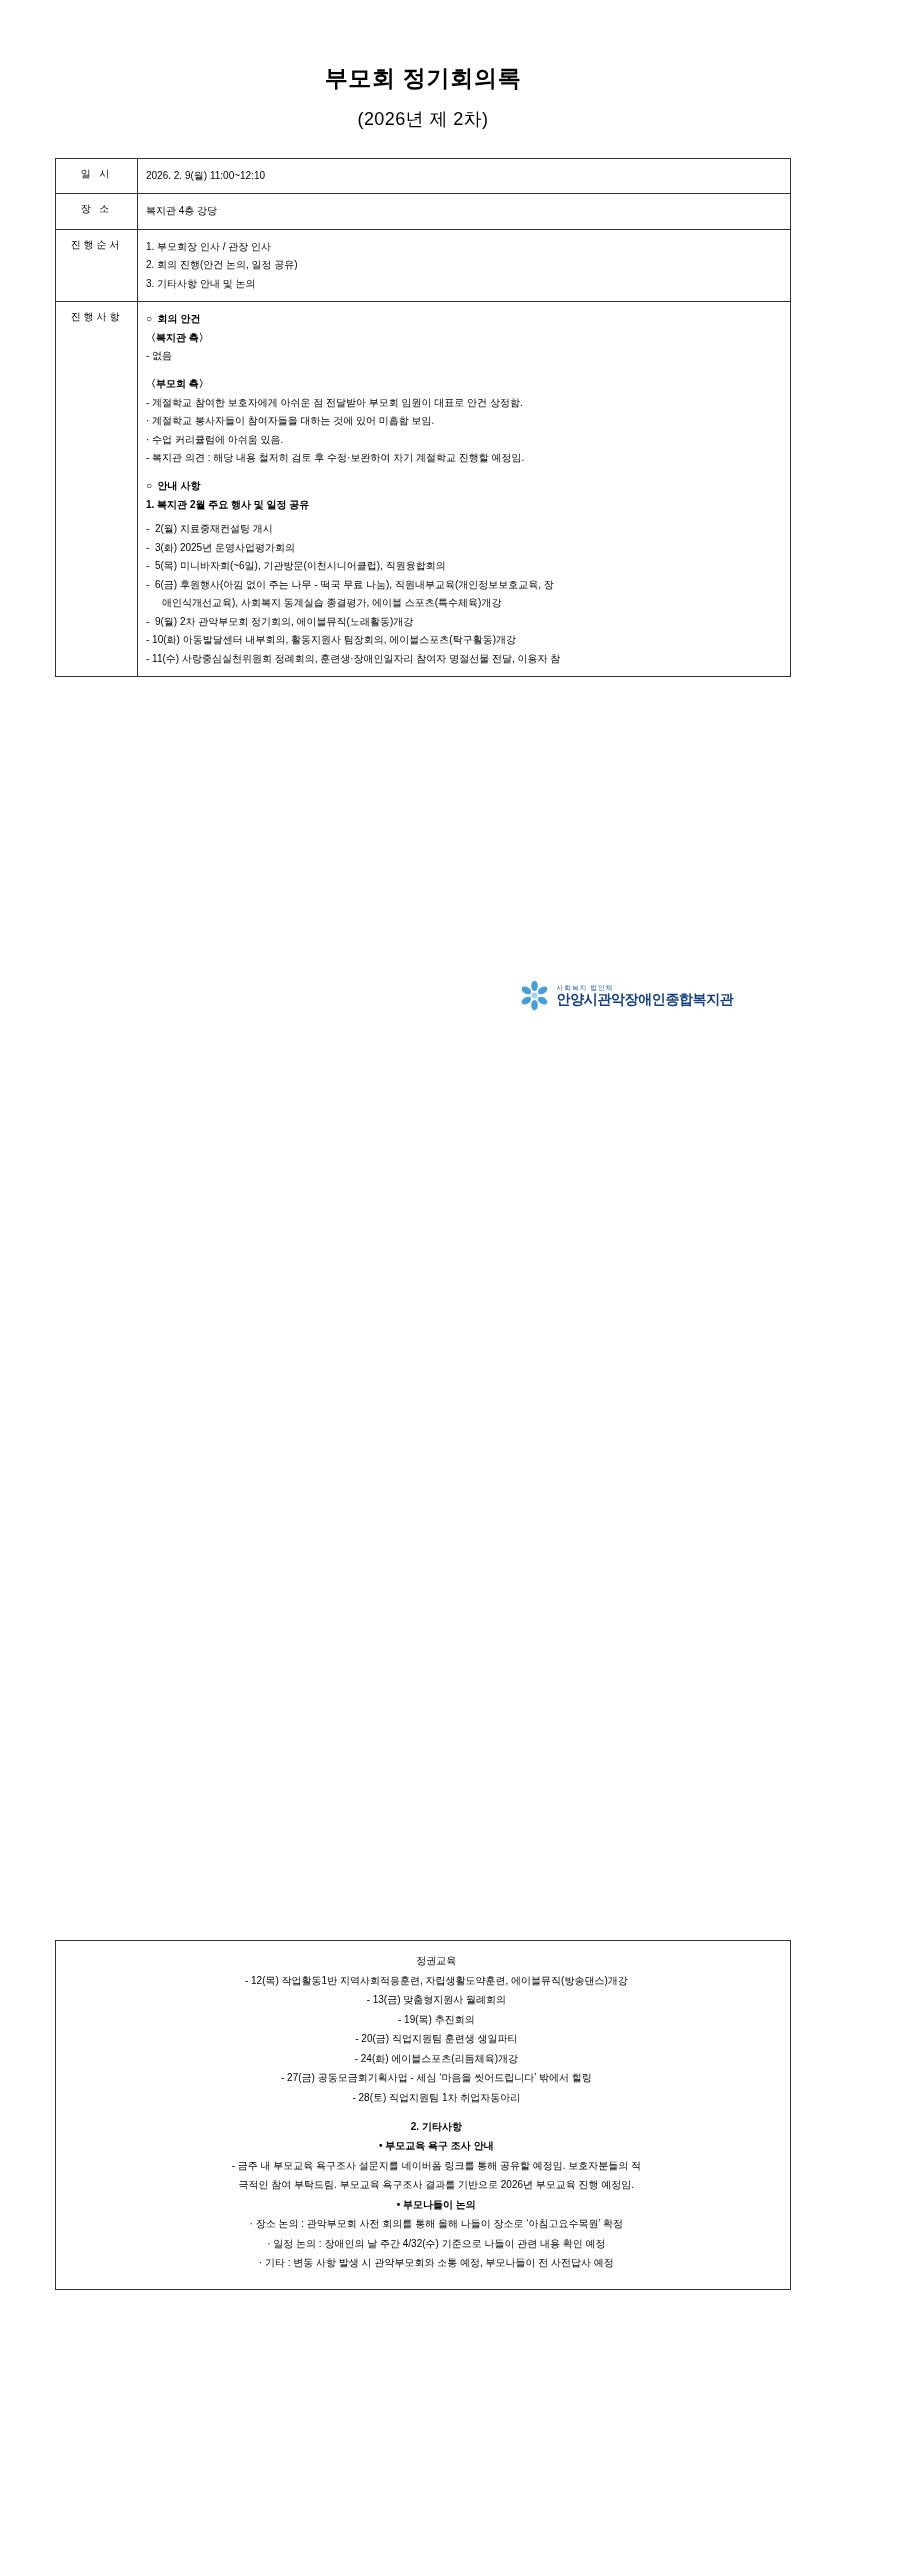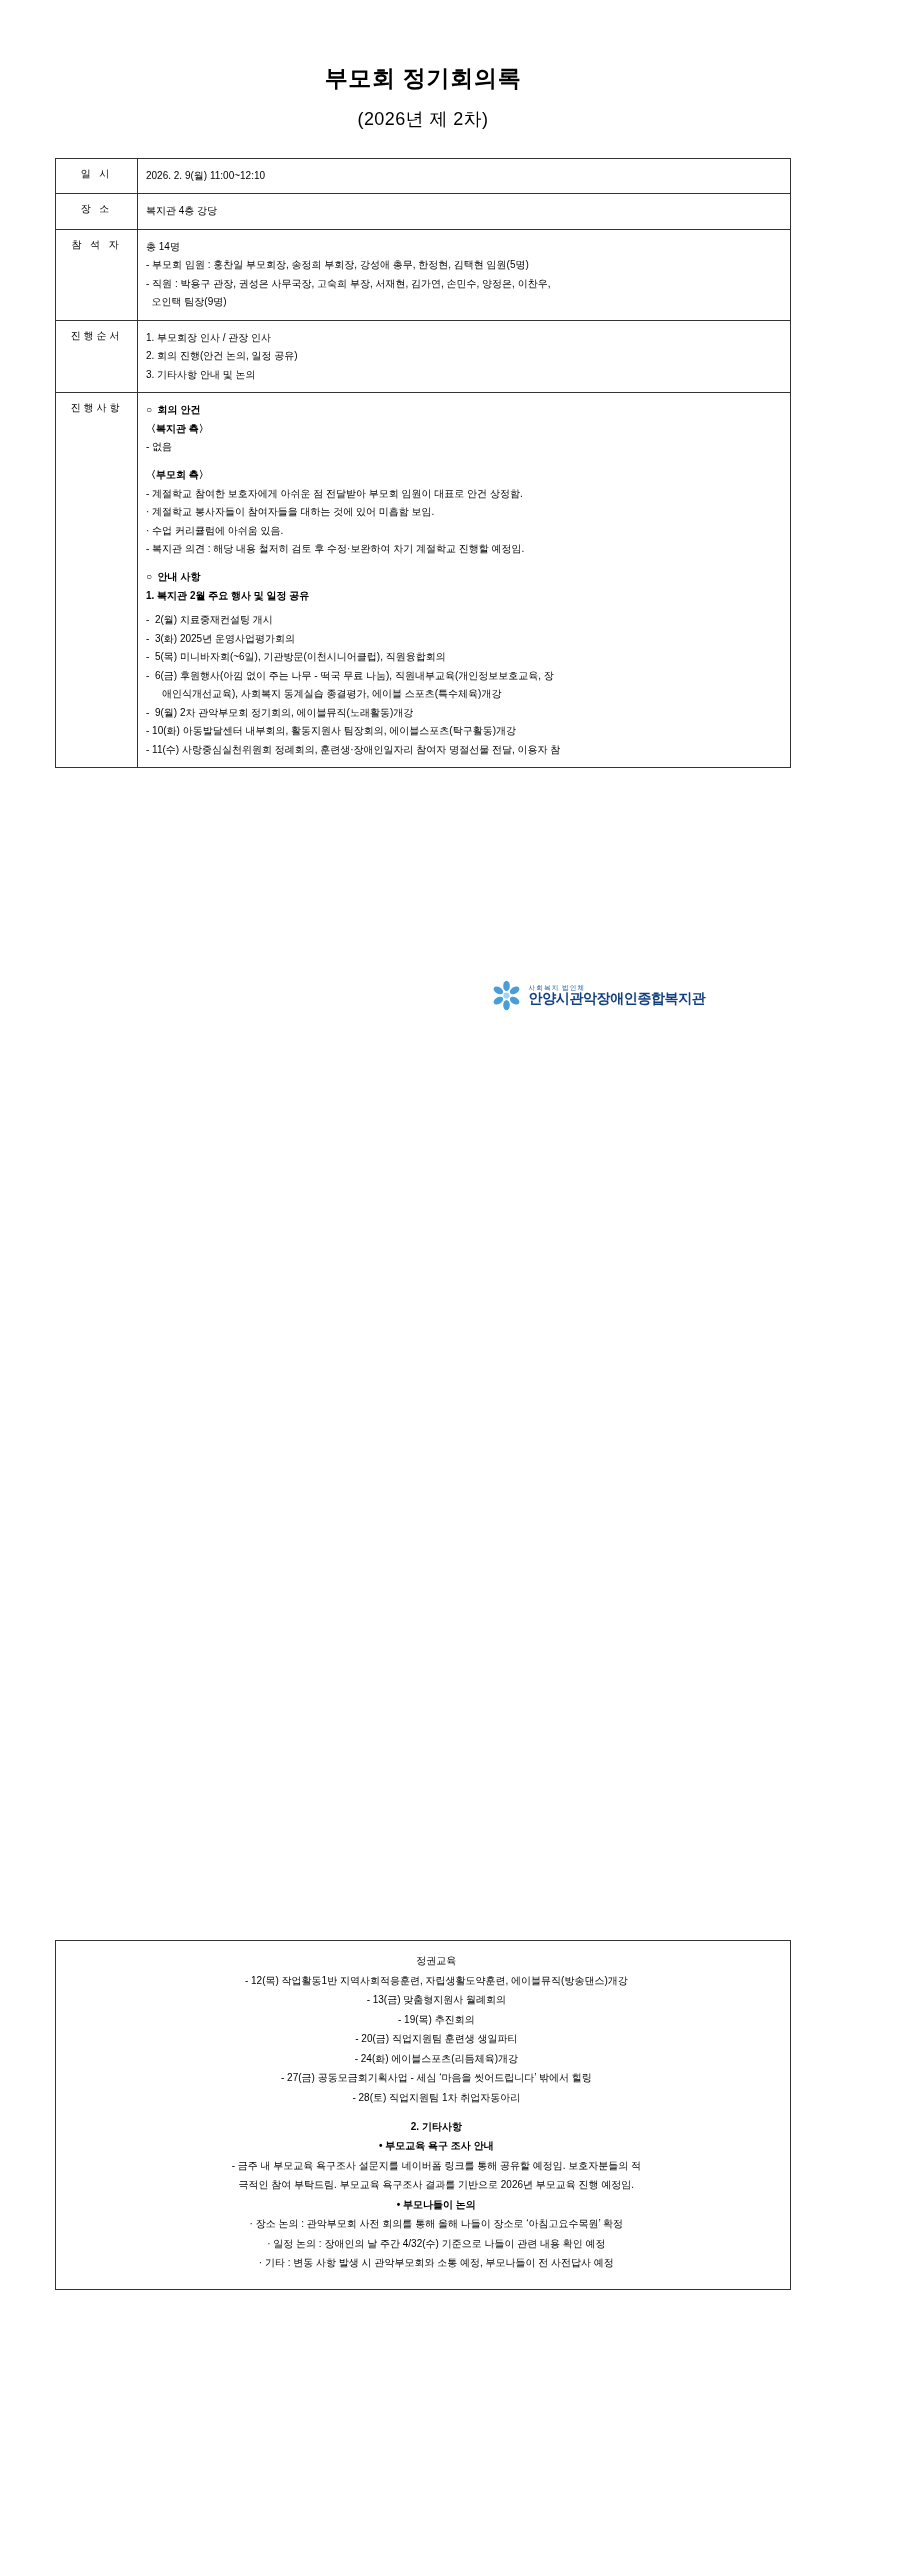--- a/index.html
+++ b/index.html
@@ -72,21 +72,21 @@
   .gap10 { display: block; height: 9.6px; }
   .bold { font-weight: bold; }
   .under { }
 
   .logo-wrap {
     position: absolute;
     display: flex;
     align-items: center;
     gap: 6.6px;
   }
-  .logo-p1 { left: 491px; top: 980px; font-family: Liberation Serif, serif; }
+  .logo-p1 { left: 519px; top: 980px; }
   .logo-mark {
     width: 31px;
     height: 31px;
     position: relative;
     flex: none;
   }
   .logo-mark svg { display: block; }
   .logo-text-top {
     font-size: 6.6px;
     color: #1a5ea8;
@@ -129,31 +129,20 @@
         <td class="content">
           <span class="ln">2026. 2. 9(월) 11:00~12:10</span>
         </td>
       </tr>
       <tr>
         <td class="label">
           <span class="lbl-inner">장   소</span>
         </td>
         <td class="content">
           <span class="ln">복지관 4층 강당</span>
-        </td>
-      </tr>
-      <tr>
-        <td class="label">
-          <span class="lbl-inner">참 석 자</span>
-        </td>
-        <td class="content">
-          <span class="ln">총 14명</span>
-          <span class="ln">- 부모회 임원 : 홍찬일 부모회장, 송정희 부회장, 강성애 총무, 한정현, 김택현 임원(5명)</span>
-          <span class="ln">- 직원 : 박용구 관장, 권성은 사무국장, 고숙희 부장, 서재현, 김가연, 손민수, 양정은, 이찬우,</span>
-          <span class="ln">  오인택 팀장(9명)</span>
         </td>
       </tr>
       <tr>
         <td class="label">
           <span class="lbl-inner">진행순서</span>
         </td>
         <td class="content">
           <span class="ln">1. 부모회장 인사 / 관장 인사</span>
           <span class="ln">2. 회의 진행(안건 논의, 일정 공유)</span>
           <span class="ln">3. 기타사항 안내 및 논의</span>

